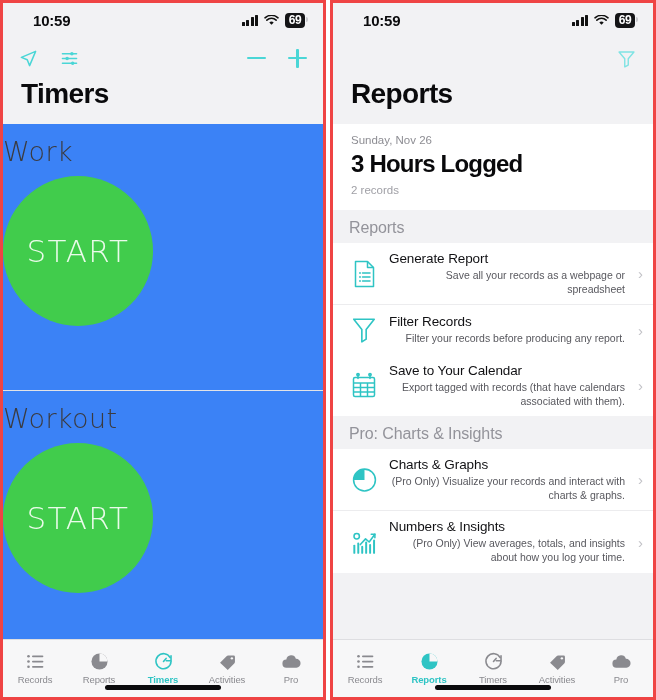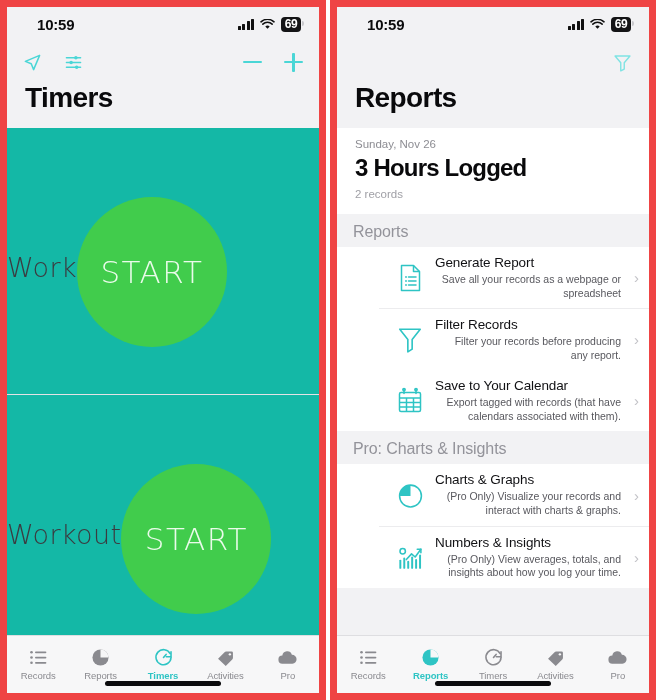--- a/index.html
+++ b/index.html
@@ -10,21 +10,21 @@
     overflow: hidden;
   }
   .stage {
     width: 656px; height: 700px;
     display: flex;
     background: #ffffff;
   }
   .phone {
     width: 326px;
     height: 700px;
-    border: 7px solid #ef4444;
+    border: 3px solid #ef4444;
     background: #f2f2f4;
     display: flex;
     flex-direction: column;
     position: relative;
     overflow: hidden;
   }
   .phone.right { margin-left: 4px; }
 
   
   .statusbar {
@@ -112,25 +112,24 @@
   
   .timer-scroll {
     flex: 1 1 auto;
     background: #ffffff;
     overflow: hidden;
     display: flex;
     flex-direction: column;
   }
   .timer-card {
     flex: 0 0 267px;
-    background: #14b8a6;
+    background: #3b82f6;
     border-bottom: 1px solid #e3e3e6;
     display: flex;
-    flex-direction: row;
-    align-items: center;
+    flex-direction: column;
     padding-top: 12px;
     position: relative;
   }
   .timer-name {
     font-size: 27px;
     font-weight: 300;
     color: #3b3b40;
     letter-spacing: 0.4px;
     font-family: "DejaVu Sans", sans-serif;
   }
@@ -178,21 +177,21 @@
     font-size: 11.5px;
     color: #a0a0a6;
   }
   .sec-header {
     padding: 9px 16px 6px 16px;
     font-size: 16px;
     color: #93939a;
     background: #f2f2f4;
     letter-spacing: -0.1px;
   }
-  .rows { background: #ffffff; padding-left: 42px; }
+  .rows { background: #ffffff; }
   .row {
     display: flex;
     align-items: center;
     padding: 8px 10px 8px 14px;
     border-bottom: 1px solid #ececee;
     cursor: pointer;
     min-height: 50px;
   }
   .row:last-child { border-bottom: none; }
   .row-icon {

